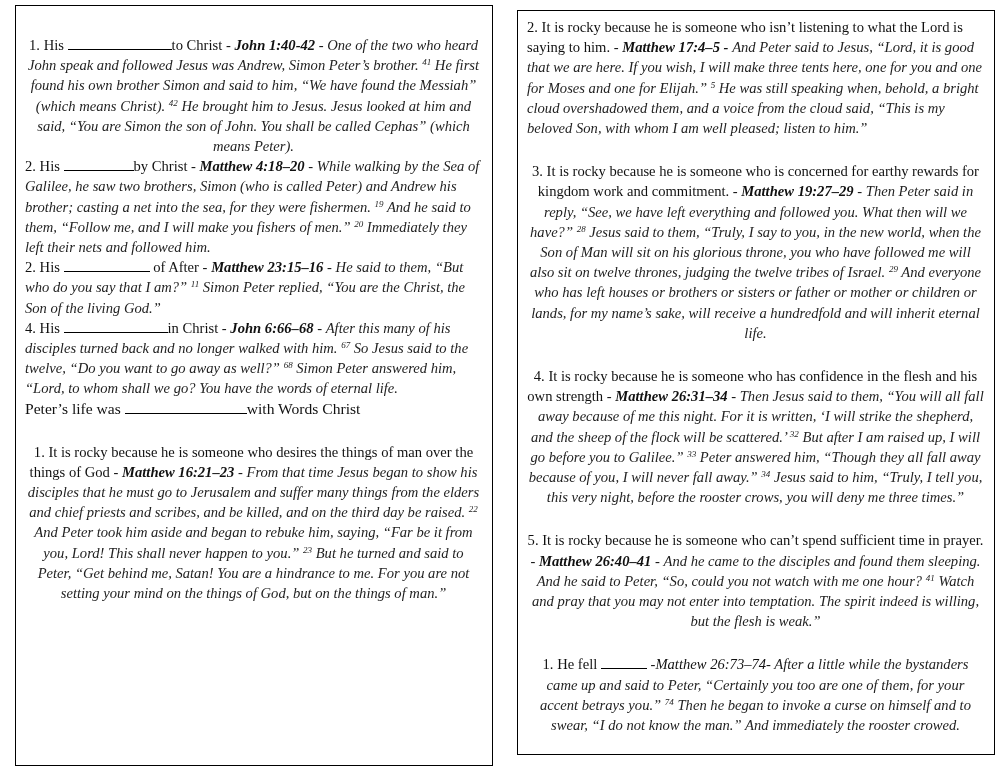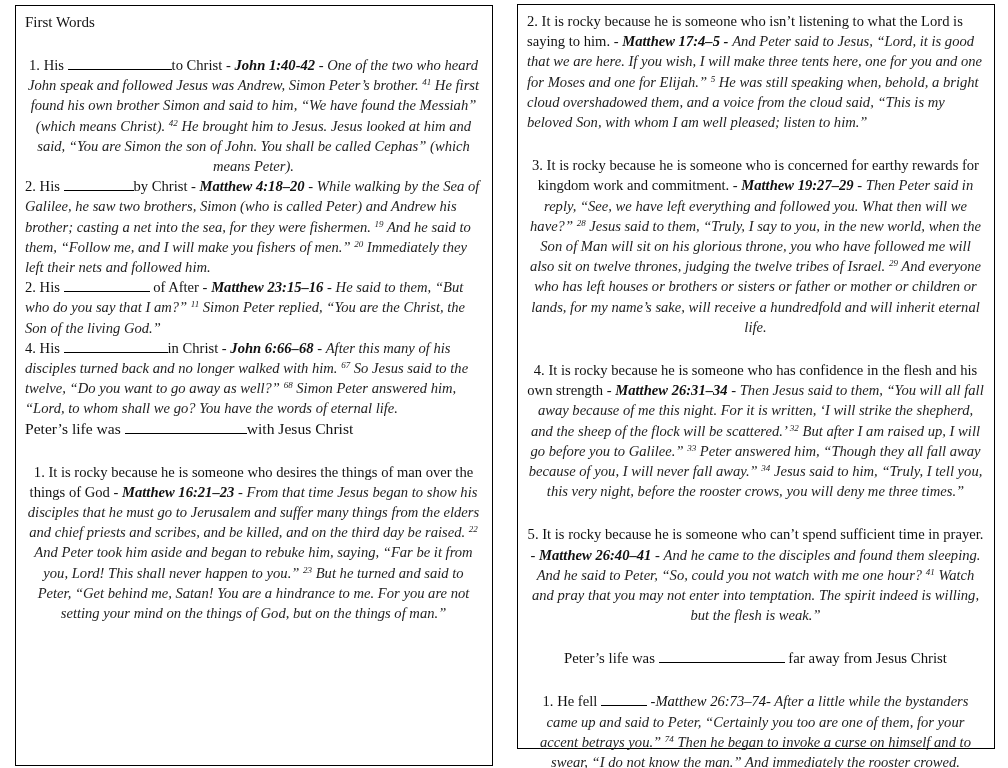--- a/index.html
+++ b/index.html
@@ -1,57 +1,56 @@
 <!DOCTYPE html>
 <html><head>
   <meta charset="utf-8">
   <style>
     html, body { margin: 0; padding: 0; background: #ffffff; }
     body { width: 1008px; height: 768px; position: relative; overflow: hidden;
            font-family: "Liberation Serif", serif; color: #111; }
     .box { position: absolute; border: 1.5px solid #000; box-sizing: border-box; background: #fff; }
     #left { left: 15px; top: 5px; width: 478px; height: 761px; padding: 6px 10px 0 9px; }
-    #right { left: 517px; top: 4px; width: 478px; height: 745px; padding: 6px 10px 0 9px; }
+    #right { left: 517px; top: 10px; width: 478px; height: 745px; padding: 6px 10px 0 9px; }
     .p { font-size: 14.6px; line-height: 20.2px; margin: 0; text-align: left; }
     .title { font-size: 15px; line-height: 20px; }
     .heading { font-size: 15.6px; line-height: 20px; }
     .blank { display: inline-block; border-bottom: 1px solid #000; height: 13px; vertical-align: baseline; }
     .ref { font-weight: bold; font-style: italic; }
     .ref-plain { font-style: italic; }
     .quote { font-style: italic; color: #222; }
     sup { font-size: 9px; line-height: 0; vertical-align: 5px; }
     .gap8 { margin-top: 0; }
     .gap10 { margin-top: 23px; text-align: center; }
     .gap42 { margin-top: 44px; }
   </style>
 </head>
 <body>
 
 <div class="box" id="left">
-  <p class="p title">First Words</p>
 
 
   <p class="p gap10">
     <span>1.  His </span><span class="blank" style="width:104px"></span><span>to Christ  - </span><span class="ref">John 1:40-42</span><span> - </span><span class="quote">One of the two who heard John speak and followed Jesus was Andrew, Simon Peter’s brother. </span><sup class="quote">41</sup><span class="quote"> He first found his own brother Simon and said to him, “We have found the Messiah”  (which means Christ). </span><sup class="quote">42</sup><span class="quote"> He brought him to Jesus. Jesus looked at him and said, “You are Simon the son of John. You shall  be called Cephas” (which means Peter).</span>
   </p>
 
   <p class="p gap8">
     <span>2. His </span><span class="blank" style="width:70px"></span><span>by Christ  - </span><span class="ref">Matthew 4:18–20</span><span>  - </span><span class="quote">While walking by the Sea of Galilee,  he saw two brothers, Simon (who is called  Peter) and Andrew his brother; casting a net into the sea, for they were fishermen. </span><sup class="quote">19</sup><span class="quote"> And he said to them, “Follow me, and I will make you fishers of men.” </span><sup class="quote">20</sup><span class="quote"> Immediately they left their nets and followed him.</span>
   </p>
 
   <p class="p gap8">
     <span>2. His </span><span class="blank" style="width:86px"></span><span> of After  - </span><span class="ref">Matthew 23:15–16</span><span> - </span><span class="quote">He said to them, “But who do you say that I am?” </span><sup class="quote">11</sup><span class="quote"> Simon Peter replied,  “You are the Christ, the Son of the living God.”</span>
   </p>
 
   <p class="p gap8">
     <span>4.  His </span><span class="blank" style="width:104px"></span><span>in  Christ  - </span><span class="ref">John 6:66–68</span><span> -  </span><span class="quote">After this many of his disciples  turned back and no longer walked with him. </span><sup class="quote">67</sup><span class="quote"> So Jesus said to the twelve, “Do you want to go away as well?” </span><sup class="quote">68</sup><span class="quote"> Simon Peter answered him, “Lord, to whom shall we go? You have the words of eternal life.</span>
   </p>
 
   <p class="p heading gap8">
-    <span>Peter’s life was </span><span class="blank" style="width:122px"></span><span>with Jesus Christ</span>
+    <span>Peter’s life was </span><span class="blank" style="width:122px"></span><span>with Words Christ</span>
   </p>
 
   <p class="p gap10">
     <span>1. It is rocky because he is someone  who desires the things  of man over the things  of God - </span><span class="ref">Matthew 16:21–23</span><span>  - </span><span class="quote">From that time Jesus began to show his disciples  that he must go to Jerusalem  and suffer many things from the elders and chief priests and scribes,  and be killed,  and on the third day be raised. </span><sup class="quote">22</sup><span class="quote"> And Peter took him aside and began to rebuke him, saying,  “Far be it from you, Lord!  This shall never happen to you.” </span><sup class="quote">23</sup><span class="quote"> But he turned and said to Peter, “Get behind me, Satan! You are a hindrance to me. For you are not setting your mind on the things of God, but on the things of man.”</span>
   </p>
 </div>
 
 <div class="box" id="right">
   <p class="p">
     <span>2. It is rocky  because he is  someone   who isn’t  listening  to what the Lord is saying  to him.  - </span><span class="ref">Matthew 17:4–5 -</span><span> </span><span class="quote">And Peter said to Jesus, “Lord, it is good that we are here. If you wish, I will make three tents here, one for you and one for Moses and one for Elijah.” </span><sup class="quote">5</sup><span class="quote"> He was still speaking when, behold, a bright cloud overshadowed them, and a voice from the cloud said, “This is my beloved Son, with whom I am well pleased; listen to him.”</span>
@@ -62,20 +61,17 @@
   </p>
 
   <p class="p gap10">
     <span>4. It is rocky  because he is  someone   who  has confidence  in the flesh and his  own strength  - </span><span class="ref">Matthew 26:31–34</span><span>  - </span><span class="quote">Then Jesus said to them,  “You will all fall away because of me this night. For it is written,  ‘I will strike the shepherd, and the sheep of the flock will be scattered.’ </span><sup class="quote">32</sup><span class="quote"> But after I am raised up, I will go before you to Galilee.”  </span><sup class="quote">33</sup><span class="quote"> Peter answered him, “Though they all fall away because of you, I will never fall away.” </span><sup class="quote">34</sup><span class="quote"> Jesus said to him,  “Truly,  I tell you, this very night, before the rooster crows, you will  deny me three times.”</span>
   </p>
 
   <p class="p gap10">
     <span>5. It is rocky  because he is  someone   who can’t spend sufficient  time in prayer. - </span><span class="ref">Matthew  26:40–41</span><span> - </span><span class="quote">And he came to the disciples and found them sleeping. And he said to Peter,  “So, could you not watch with me one hour? </span><sup class="quote">41</sup><span class="quote"> Watch and pray that you may  not enter into temptation.  The spirit indeed is willing,  but the flesh is weak.”</span>
   </p>
 
-  <p class="p heading gap10" style="font-size:14.8px;">
-    <span>Peter’s life  was </span><span class="blank" style="width:126px"></span><span> far away from  Jesus Christ</span>
-  </p>
 
   <p class="p gap10">
     <span> 1.  He fell </span><span class="blank" style="width:46px"></span> <span class="ref-plain">-Matthew 26:73–74- </span><span class="quote">After a little  while the bystanders came up and said to Peter,  “Certainly  you too are one of them,  for your accent betrays you.” </span><sup class="quote">74</sup><span class="quote"> Then he began to invoke a curse on himself and to swear,  “I do not  know the man.”  And immediately  the rooster  crowed.</span>
   </p>
 </div>
 
 </body></html>

